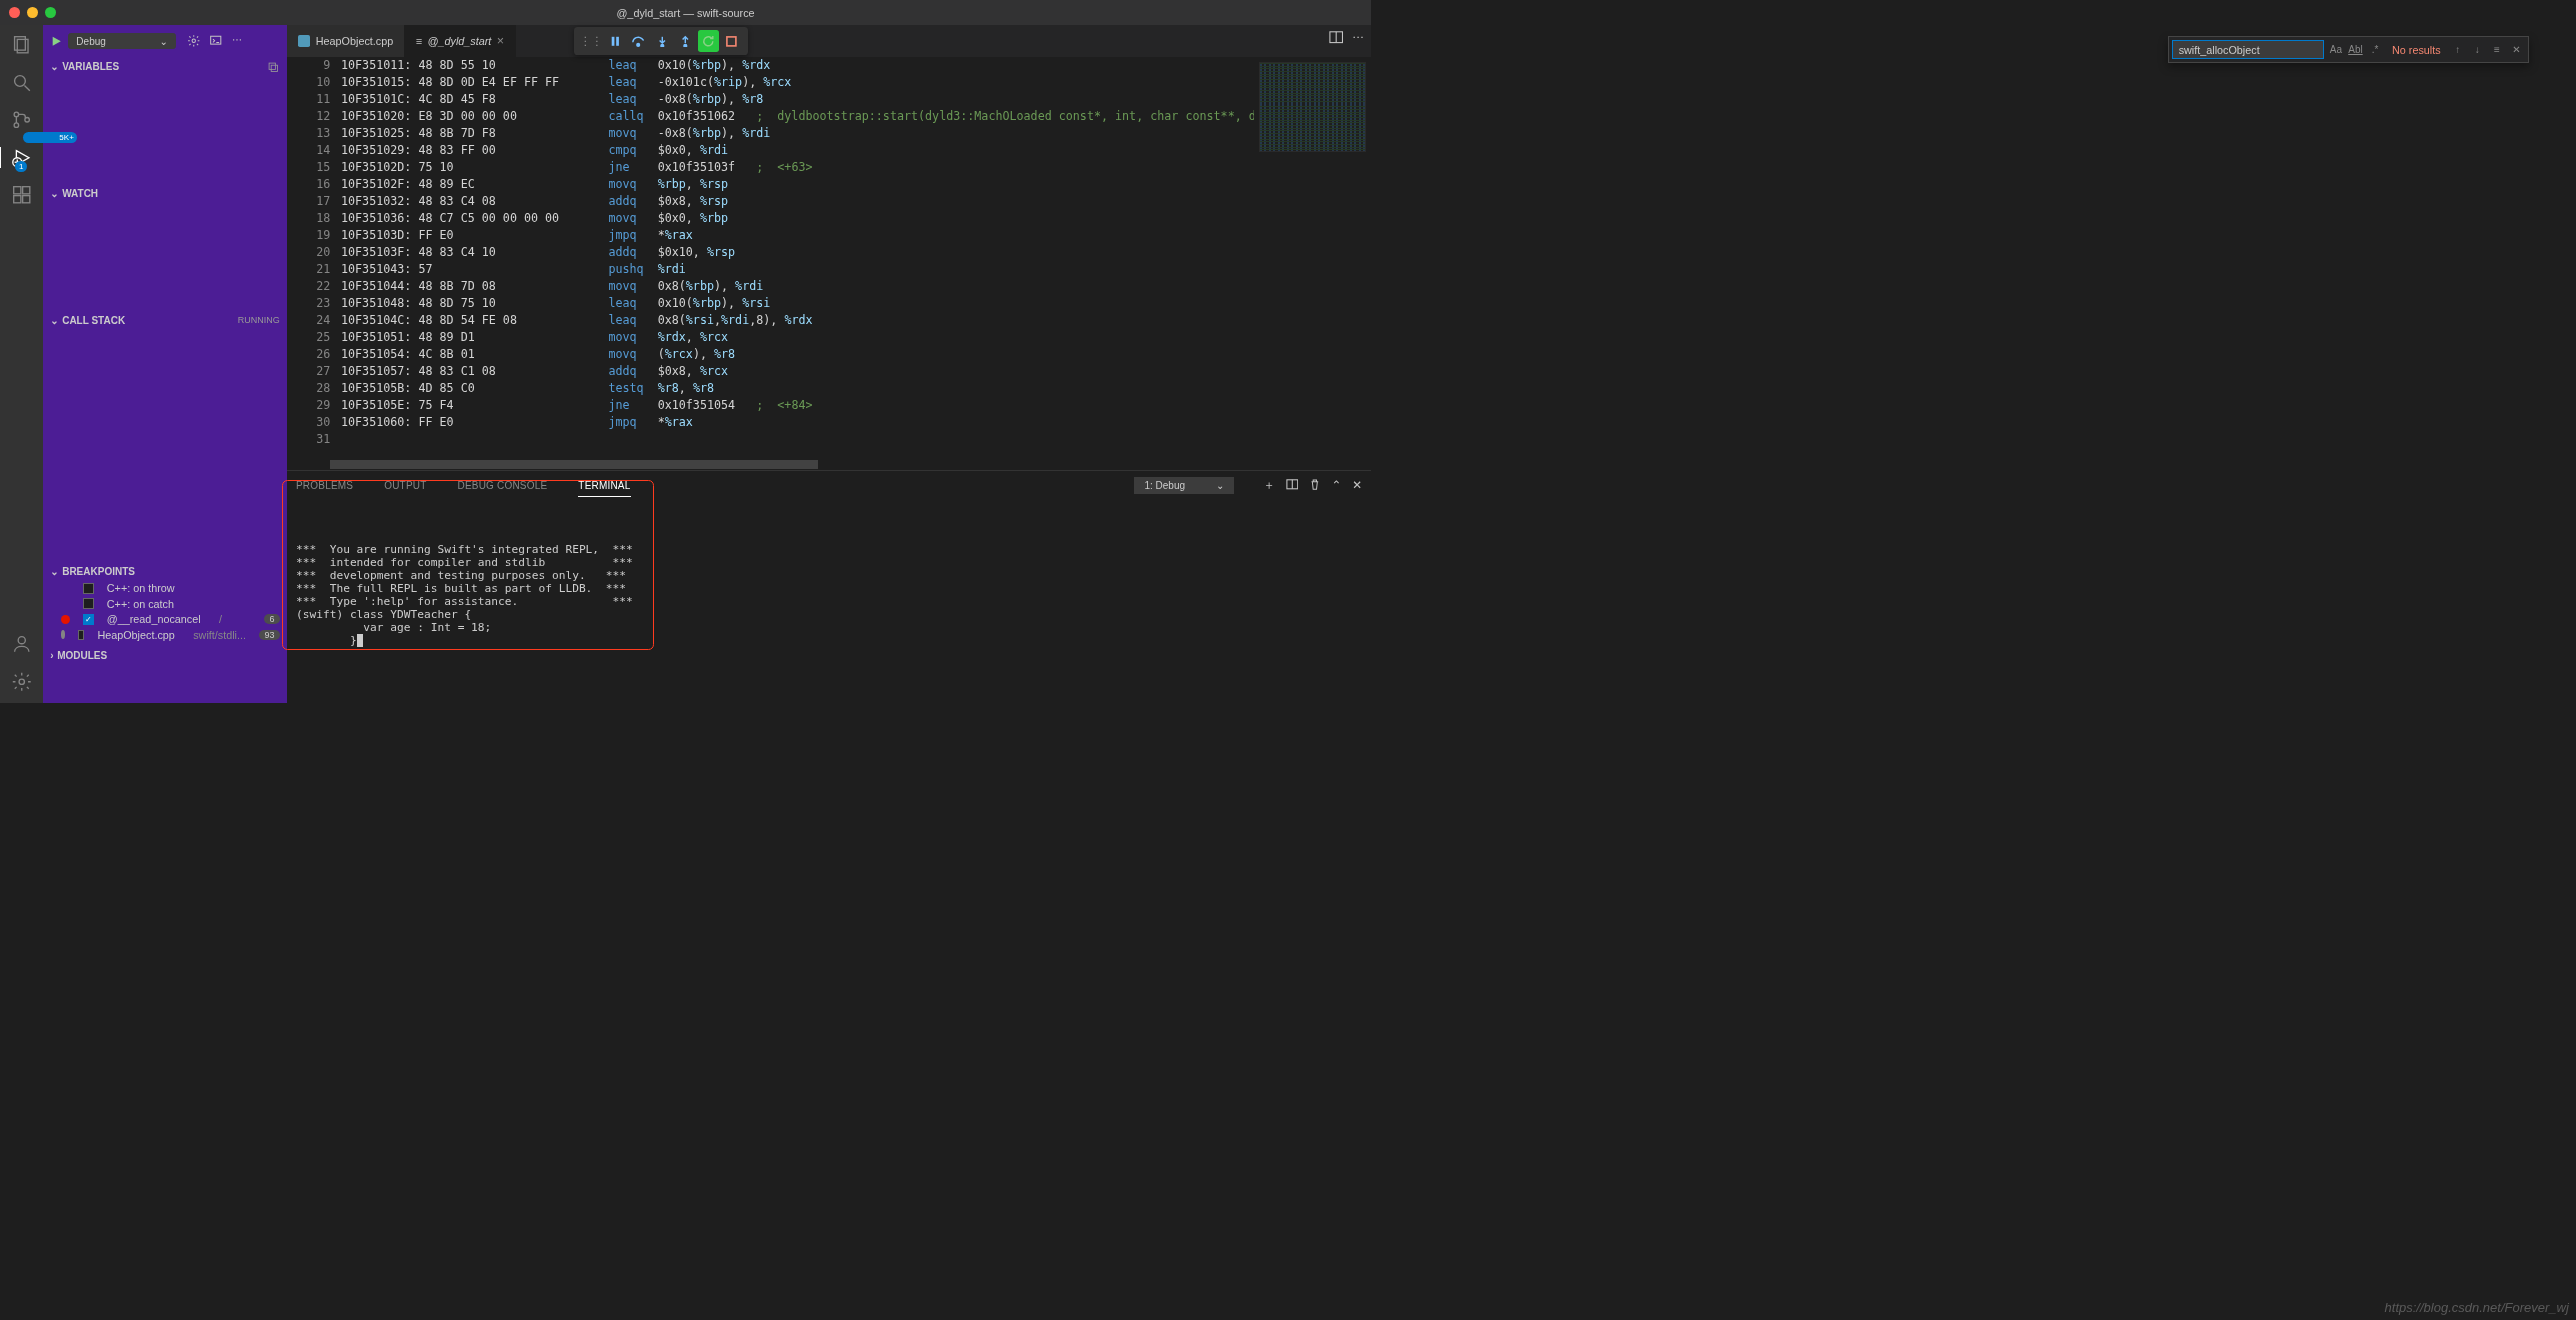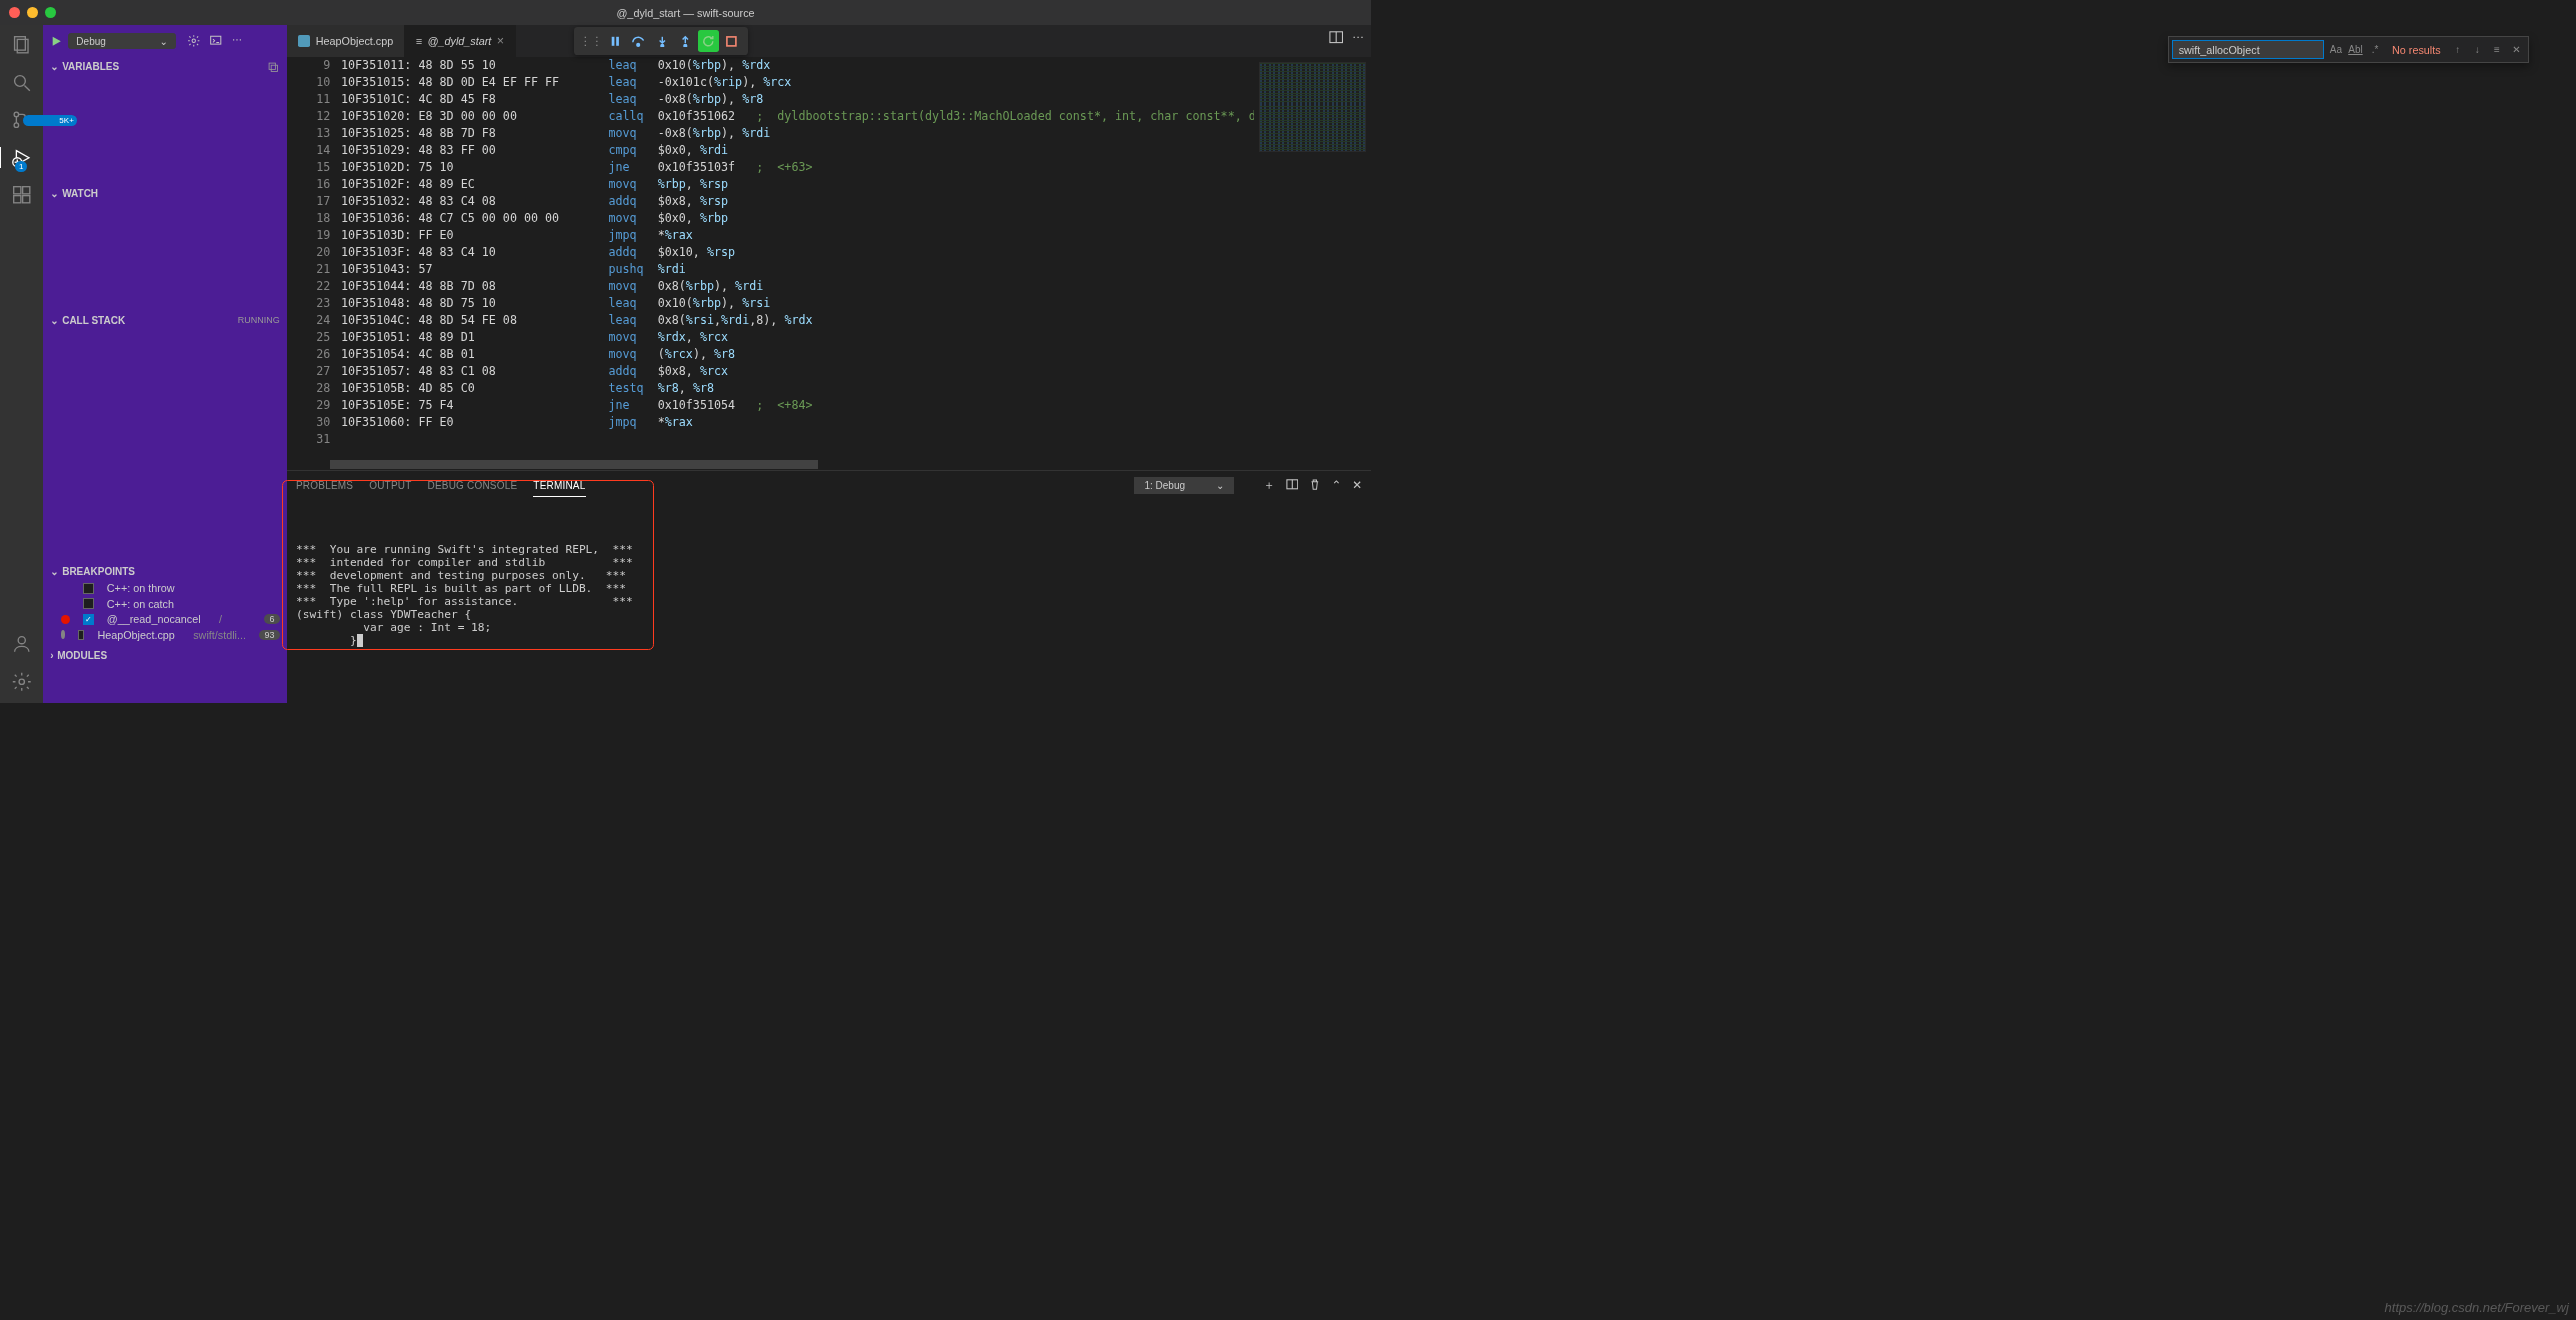--- a/index.html
+++ b/index.html
@@ -139,21 +139,21 @@
           <line x1="15" y1="15" x2="21" y2="21"></line>
         </svg>
     </div>
     <div class="ico" style="position:relative">
       <svg width="21.5" height="21.5" viewBox="0 0 24 24" fill="none" stroke="currentColor" stroke-width="1.5">
           <circle cx="6" cy="6" r="2.5"></circle>
           <circle cx="6" cy="18" r="2.5"></circle>
           <circle cx="18" cy="12" r="2.5"></circle>
           <path d="M6 8.5v7M8 6h5a3 3 0 013 3v1"></path>
         </svg>
-      <span class="badge" style="left:12.6px; top:6px;padding-left:36px;">5K+</span>
+      <span class="badge" style="left:12.6px; top:23px;padding-left:36px;">5K+</span>
     </div>
     <div class="ico active" style="position:relative">
       <svg width="21.5" height="21.5" viewBox="0 0 24 24" fill="none" stroke="#fff" stroke-width="1.5">
           <polygon points="6,4 20,12 6,20" fill="none"></polygon>
           <circle cx="7" cy="17" r="5" fill="#333" stroke="#fff"></circle>
           <line x1="4" y1="17" x2="10" y2="17"></line>
           <line x1="7" y1="14" x2="7" y2="20"></line>
         </svg>
       <span class="badge" style="left:14.4px; top:14.4px;">1</span>
     </div>
@@ -377,21 +377,21 @@
       <div class="minimap">
           <div class="minimap-inner"></div>
         </div>
     </div>
     <div class="hscroll">
         <div class="hscroll-thumb"></div>
       </div>
 
     <div class="panel">
       <div class="panel-tabs">
-        <div id="ptabs" style="display:flex; gap:16px; position:relative;">
+        <div id="ptabs" style="display:flex; gap:31px; position:relative;">
             <div class="panel-tab">PROBLEMS</div>
             <div class="panel-tab">OUTPUT</div>
             <div class="panel-tab">DEBUG CONSOLE</div>
             <div class="panel-tab active">TERMINAL</div>
           </div>
         <div class="term-select">
           <span>1: Debug</span>
             <span>⌄</span>
         </div>
         <div class="panel-icons">

